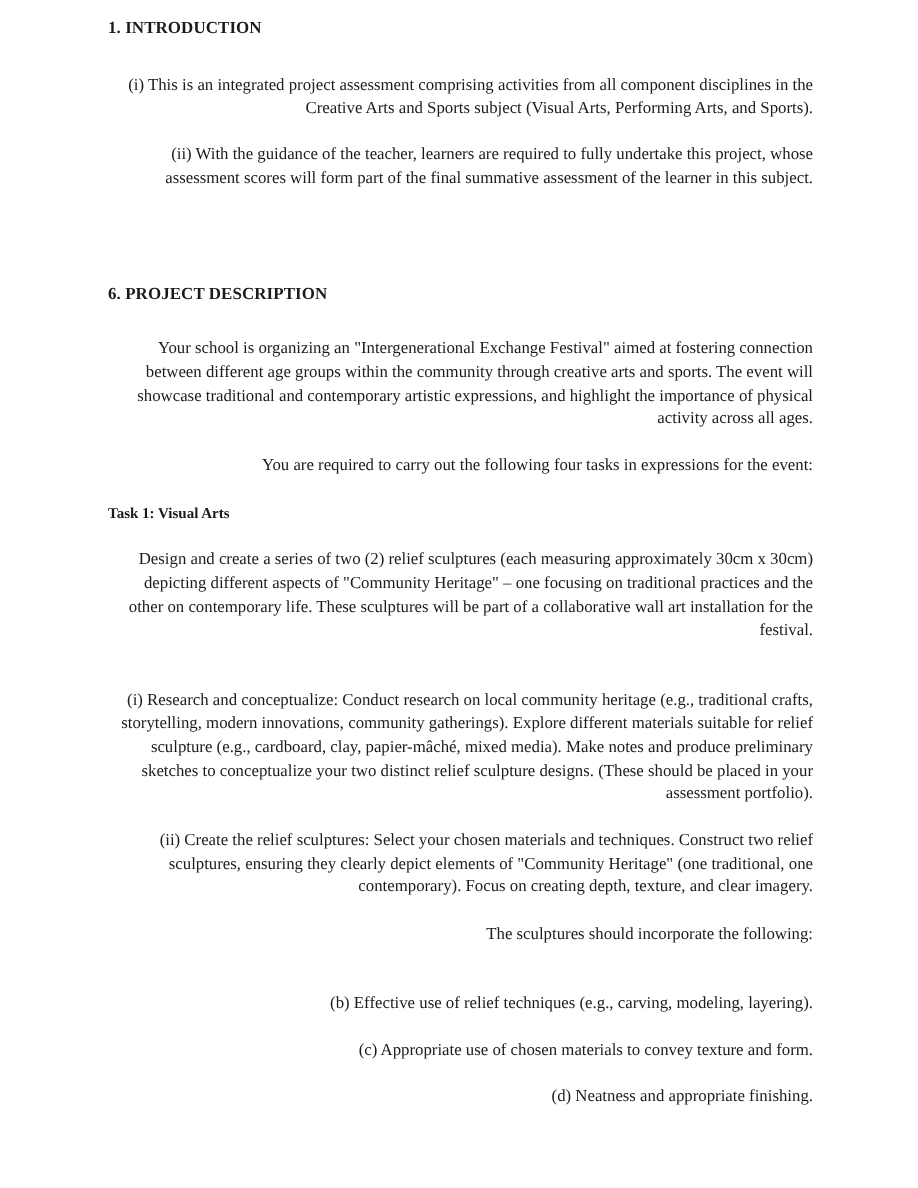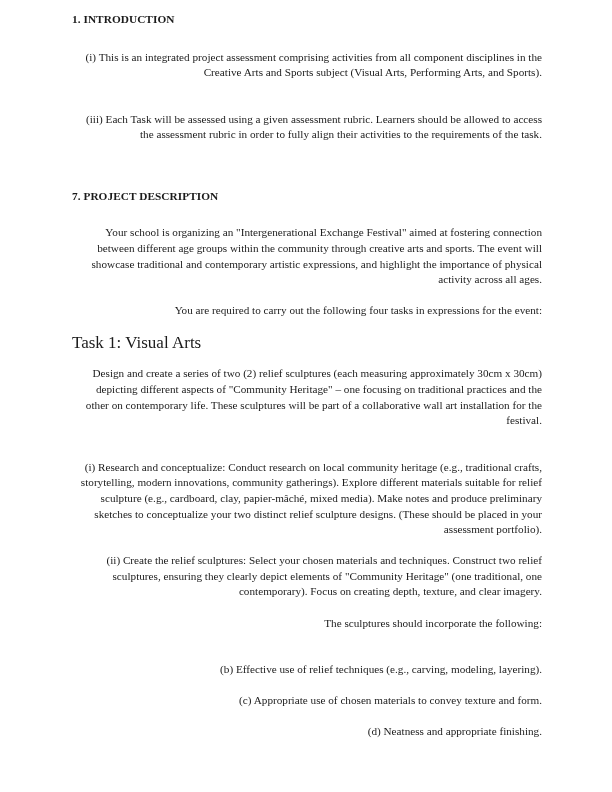--- a/index.html
+++ b/index.html
@@ -36,25 +36,25 @@
   }
   p.para {
     font-size: 11.2px;
     line-height: 15.6px;
     margin: 0;
     padding: 0;
     text-align: right;
     white-space: pre-wrap;
   }
   p.task-heading {
-    font-size: 17px;
+    font-size: 10px;
     line-height: 15.6px;
     margin: 0;
     padding: 0;
-    font-weight: normal;
+    font-weight: bold;
   }
   .lead-bold {
     font-weight: normal;
   }
   
   .sp-intro-after-h   { height: 22px; }
   .sp-para            { height: 15.5px; }
   .sp-section-gap     { height: 46px; }
   .sp-after-h2        { height: 21px; }
   .sp-task            { height: 16px; }
@@ -67,28 +67,28 @@
   <div class="doc-body">
 
     <h2 class="section-heading">1. INTRODUCTION</h2>
 
     <div class="sp-intro-after-h"></div>
 
     <p class="para">(i) This is an integrated project assessment comprising activities from all component disciplines in the Creative Arts and Sports subject (Visual Arts, Performing Arts, and Sports).</p>
 
     <div class="sp-para"></div>
 
+    <p class="para">(ii) With the guidance of the teacher, learners are required to fully undertake this project, whose assessment scores will form part of the final summative assessment of the learner in this subject.</p>
 
     <div class="sp-para"></div>
 
-    <p class="para">(iii) Each Task will be assessed using a given assessment rubric. Learners should be allowed to access the assessment rubric in order to fully align their activities to the requirements of the task.</p>
 
     <div class="sp-section-gap"></div>
 
-    <h2 class="section-heading">7. PROJECT DESCRIPTION</h2>
+    <h2 class="section-heading">6. PROJECT DESCRIPTION</h2>
 
     <div class="sp-after-h2"></div>
 
     <p class="para">Your school is organizing an "Intergenerational Exchange Festival" aimed at fostering connection between different age groups within the community through creative arts and sports. The event will showcase traditional and contemporary artistic expressions, and highlight the importance of physical activity across all ages.</p>
 
     <div class="sp-para"></div>
 
     <p class="para">You are required to carry out the following four tasks in expressions for the event:</p>
 
     <div class="sp-task"></div>

